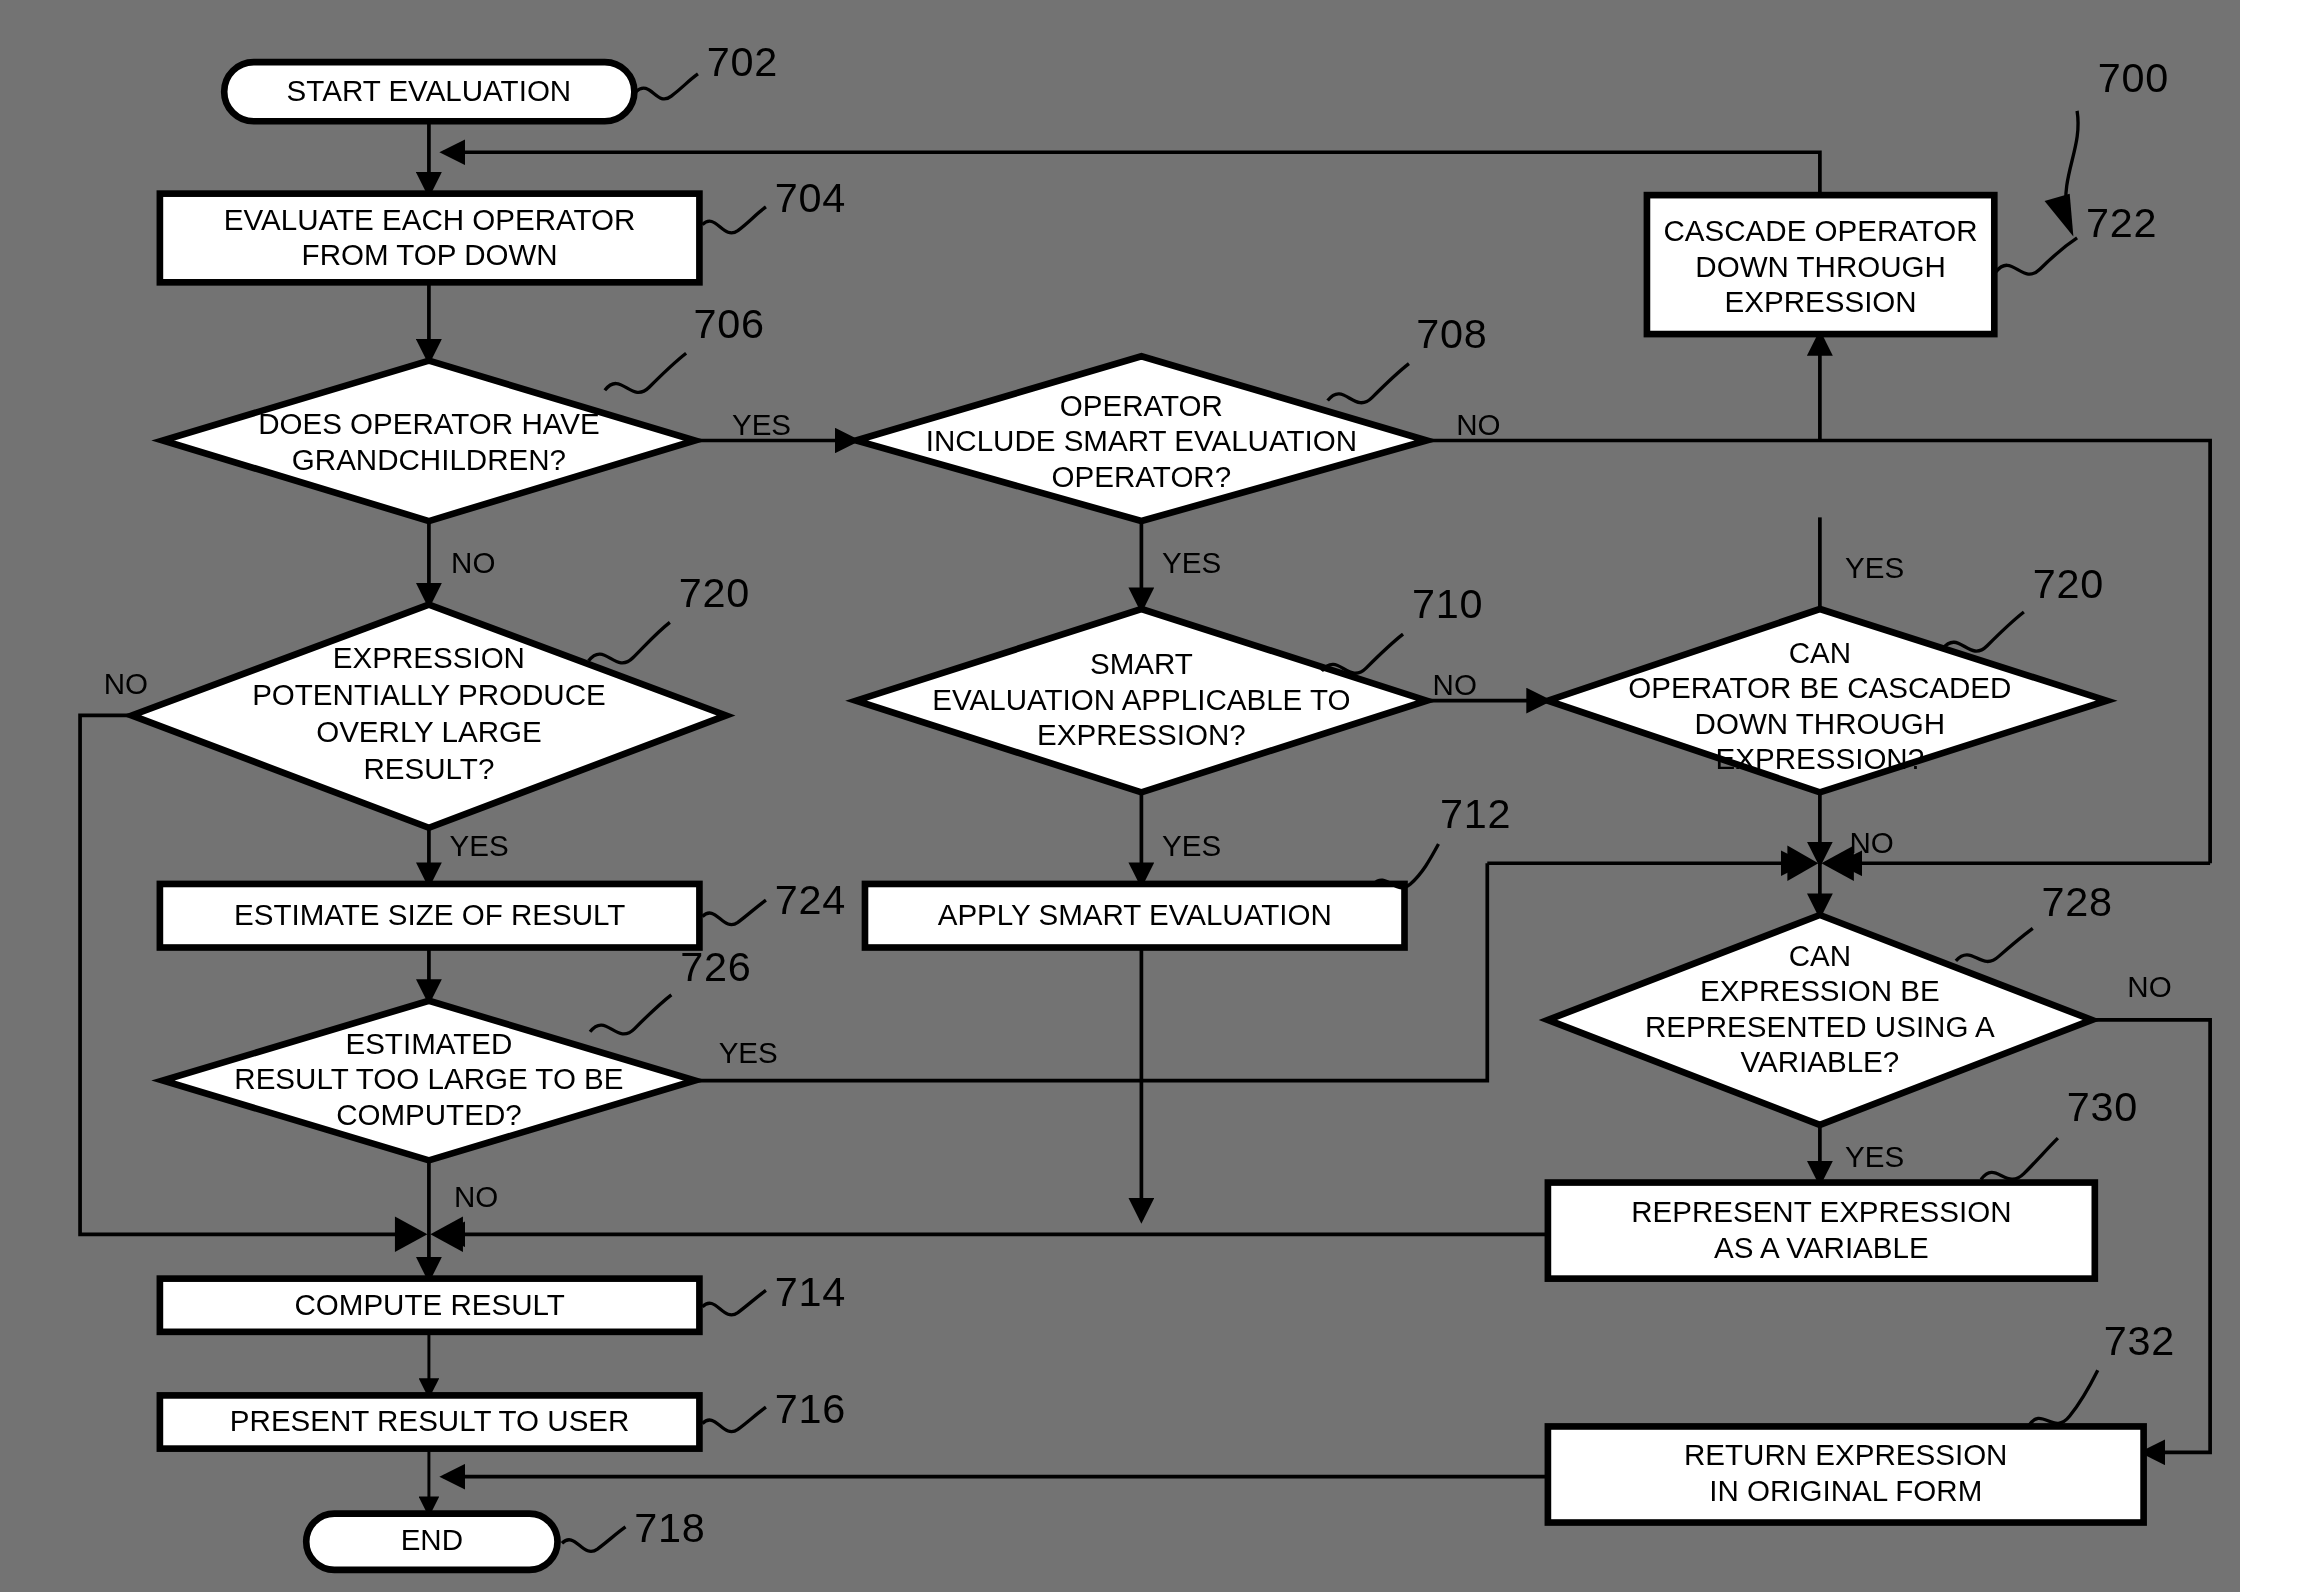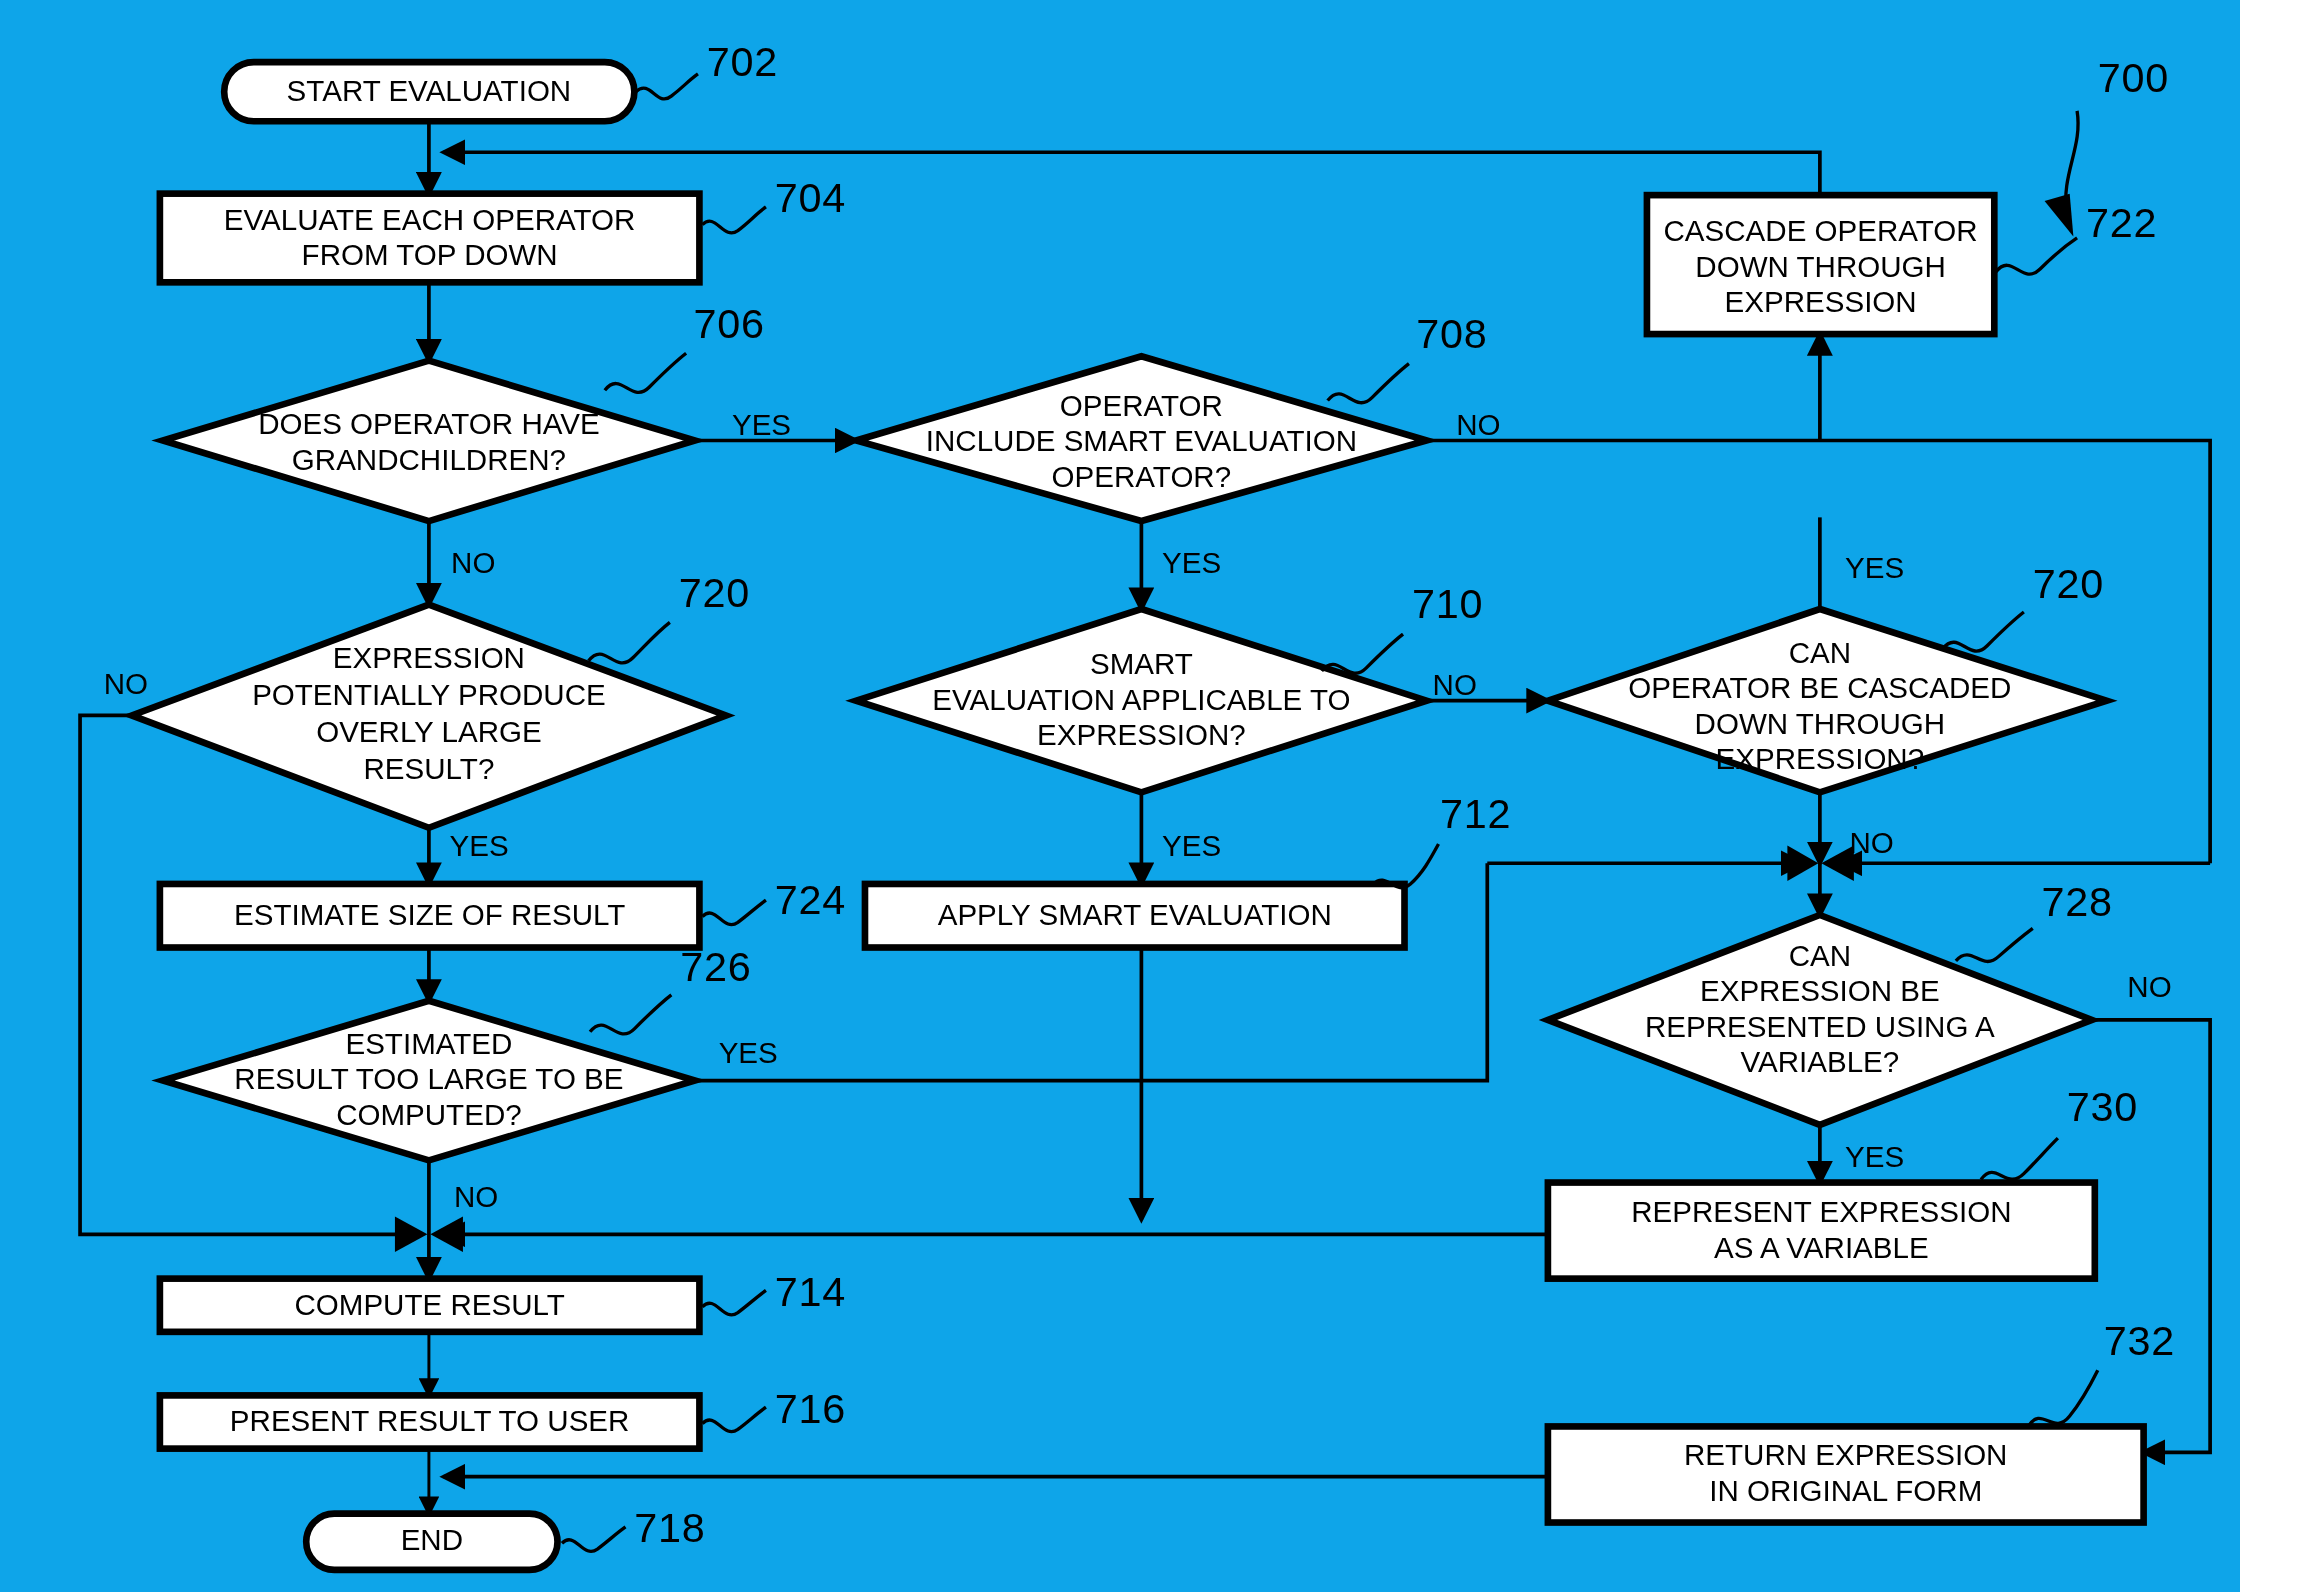--- a/index.html
+++ b/index.html
@@ -4,21 +4,21 @@
 <style>
   html, body {
     margin: 0;
     padding: 0;
     background: #ffffff;
   }
   #page {
     position: relative;
     width: 2240px;
     height: 1592px;
-    background: #0ea5e9;
+    background: #737373;
     font-family: "Liberation Sans", sans-serif;
     overflow: hidden;
   }
   svg.canvas {
     position: absolute;
     left: 0;
     top: 0;
     width: 2319px;
     height: 1592px;
   }

